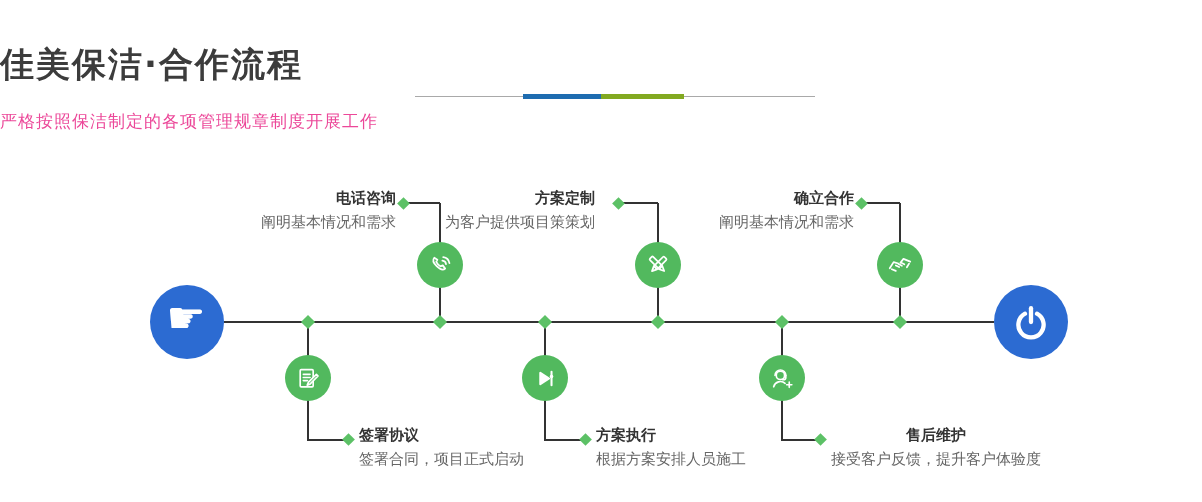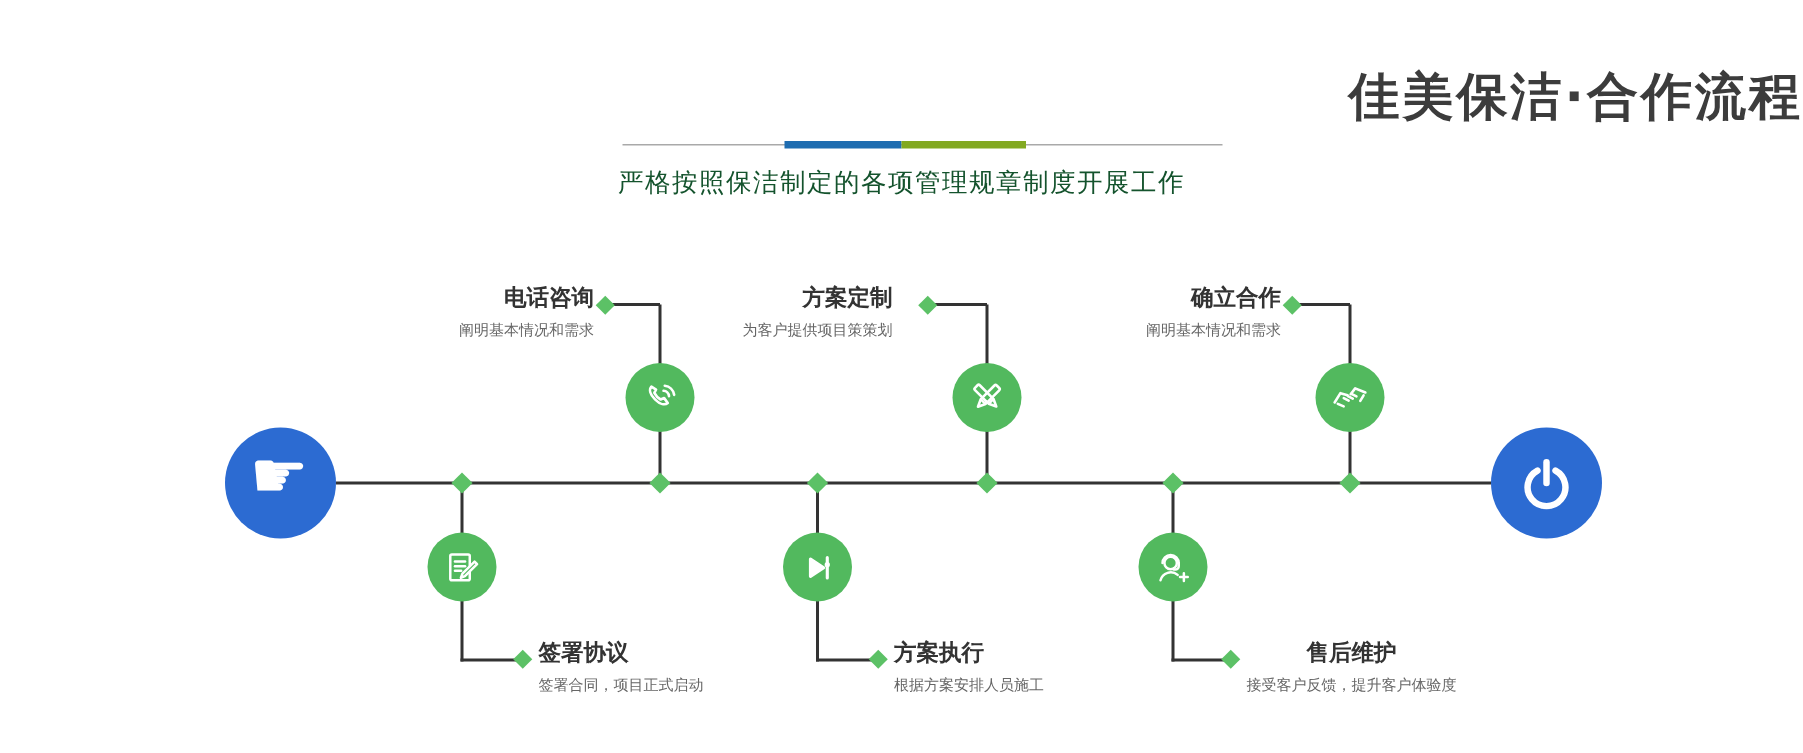--- a/index.html
+++ b/index.html
@@ -2,30 +2,30 @@
 <html><head>
 <meta charset="utf-8">
 <style>
   html,body{margin:0;padding:0;background:#fff;}
   #canvas{
     position:relative;width:1202px;height:502px;background:#ffffff;overflow:hidden;
     font-family:"DejaVu Sans","Liberation Sans",sans-serif;
   }
   
   .page-title{
-    position:absolute;top:42px;left:0;width:100%;text-align:right;
+    position:absolute;top:42px;left:0;width:100%;text-align:left;
     font-size:34px;font-weight:bold;color:#3c3c3c;letter-spacing:2px;
   }
   .divider{position:absolute;top:94px;left:415px;width:400px;height:6px;}
   .divider .hairline{position:absolute;top:2px;left:0;width:100%;height:1px;background:#a9a9a9;}
   .divider .seg-blue{position:absolute;top:0;left:108px;width:78px;height:5px;background:#1e6cb0;}
   .divider .seg-green{position:absolute;top:0;left:186px;width:83px;height:5px;background:#82a921;}
   .page-subtitle{
-    position:absolute;top:110px;left:0;width:100%;text-align:center;
-    font-size:17px;color:#14532d;letter-spacing:1px;
+    position:absolute;top:110px;left:0;width:100%;
+    font-size:17px;color:#ec4899;letter-spacing:1px;
   }
   
   .hline,.vline{position:absolute;background:#333333;}
   .hline{height:2px;}
   .vline{width:2px;}
   .diamond{
     position:absolute;width:10px;height:10px;background:#5cc166;
     transform:rotate(45deg);
   }
   .diamond.small{width:9px;height:9px;}
@@ -33,21 +33,21 @@
     position:absolute;border-radius:50%;display:flex;align-items:center;justify-content:center;
   }
   .node.green{width:46px;height:46px;background:#52b95e;}
   .node.blue{width:74px;height:74px;background:#2c6bd2;}
   .node svg{display:block;}
   .hand-glyph{color:#ffffff;font-size:44px;line-height:1;transform:translate(-1px,-4px);}
   
   .step-label{position:absolute;white-space:nowrap;}
   .step-label.top{text-align:right;}
   .step-label .t{font-size:15px;font-weight:bold;color:#333333;}
-  .step-label .d{font-size:10px;color:#666666;margin-top:5px;}
+  .step-label .d{font-size:15px;color:#666666;margin-top:5px;}
 </style>
 </head>
 <body>
 
 <div id="canvas">
 
   <div class="page-title">佳美保洁·合作流程</div>
   <div class="divider">
     <div class="hairline"></div>
     <div class="seg-blue"></div>

